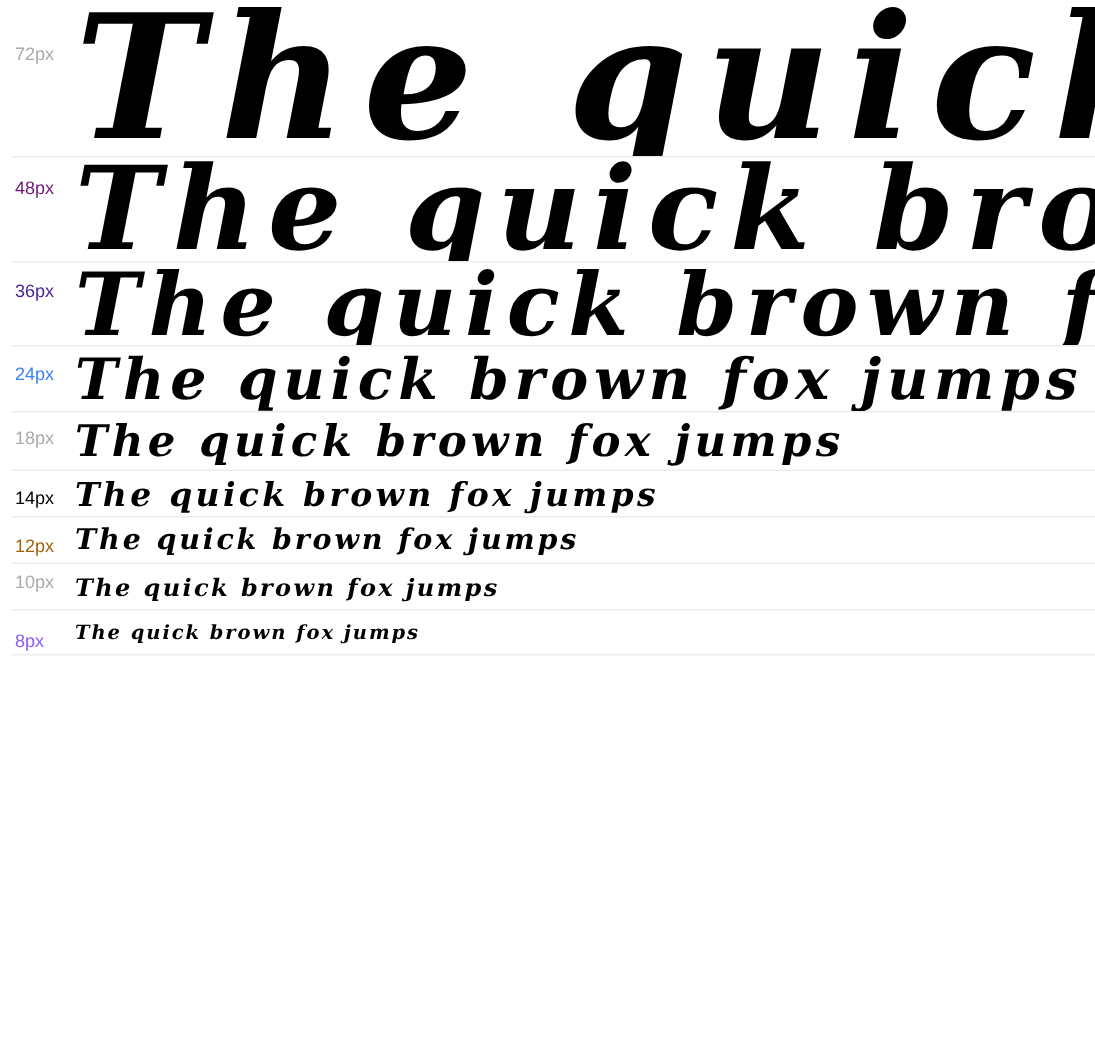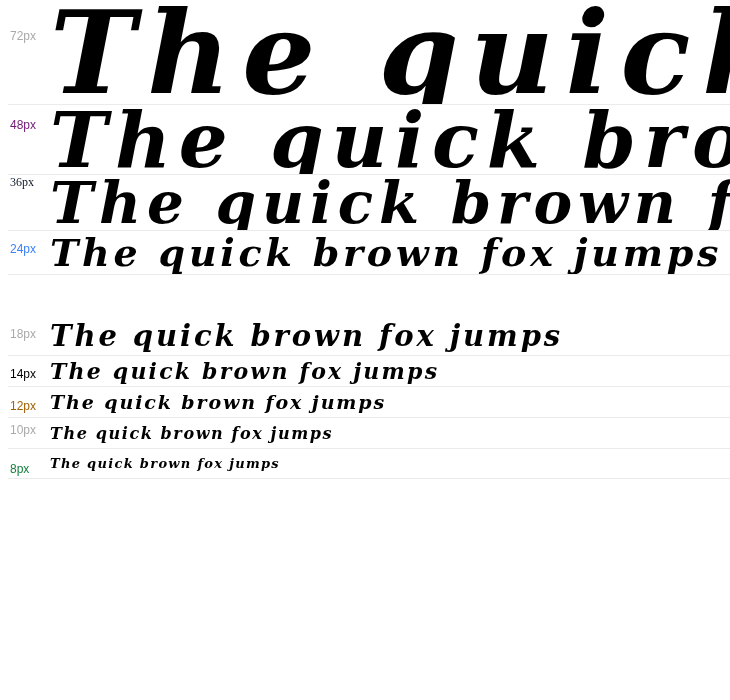--- a/index.html
+++ b/index.html
@@ -44,20 +44,20 @@
     letter-spacing: 0.1em;
     color: #000000;
   }
 </style>
 </head>
 <body>
 
 <div class="waterfall">
     <div class="wf-row" style="height: 105px; line-height: 105px; font-size: 115px; border-bottom-color: rgb(235, 235, 235);"><span class="size-label" style="top: 29px; color: rgb(170, 170, 170);">72px</span><span class="preview-text" style="color: rgb(0, 0, 0);">The quick brown fox jumps</span></div>
     <div class="wf-row" style="height: 70px; line-height: 70px; font-size: 77px; border-bottom-color: rgb(235, 235, 235);"><span class="size-label" style="top: 13px; color: #701a75;">48px</span><span class="preview-text" style="color: rgb(0, 0, 0);">The quick brown fox jumps</span></div>
-    <div class="wf-row" style="height: 56px; line-height: 56px; font-size: 58px; border-bottom-color: rgb(235, 235, 235);"><span class="size-label" style="top: 0; color: #0f172a; font-family: Liberation Serif, serif;">36px</span><span class="preview-text" style="color: rgb(0, 0, 0);">The quick brown fox jumps</span></div>
+    <div class="wf-row" style="height: 56px; line-height: 56px; font-size: 58px; border-bottom-color: rgb(235, 235, 235);"><span class="size-label" style="top: 12px; color: #4c1d95;">36px</span><span class="preview-text" style="color: rgb(0, 0, 0);">The quick brown fox jumps</span></div>
     <div class="wf-row" style="height: 44px; line-height: 44px; font-size: 38px; border-bottom-color: rgb(235, 235, 235);"><span class="size-label" style="top: 11px; color: #3b82f6;">24px</span><span class="preview-text" style="color: rgb(0, 0, 0);">The quick brown fox jumps</span></div>
-    <div class="wf-row" style="height: 39px; line-height: 39px; font-size: 29px; border-bottom-color: rgb(235, 235, 235); margin-top: 42px;"><span class="size-label" style="top: 10px; color: rgb(170, 170, 170);">18px</span><span class="preview-text" style="color: rgb(0, 0, 0);">The quick brown fox jumps</span></div>
+    <div class="wf-row" style="height: 39px; line-height: 39px; font-size: 29px; border-bottom-color: rgb(235, 235, 235);"><span class="size-label" style="top: 10px; color: rgb(170, 170, 170);">18px</span><span class="preview-text" style="color: rgb(0, 0, 0);">The quick brown fox jumps</span></div>
     <div class="wf-row" style="height: 31px; line-height: 31px; font-size: 22px; border-bottom-color: rgb(235, 235, 235);"><span class="size-label" style="top: 11px; color: #000000;">14px</span><span class="preview-text" style="color: rgb(0, 0, 0);">The quick brown fox jumps</span></div>
     <div class="wf-row" style="height: 31px; line-height: 31px; font-size: 19px; border-bottom-color: rgb(235, 235, 235);"><span class="size-label" style="top: 12px; color: #a16207;">12px</span><span class="preview-text" style="color: rgb(0, 0, 0);">The quick brown fox jumps</span></div>
     <div class="wf-row" style="height: 31px; line-height: 31px; font-size: 16px; border-bottom-color: rgb(235, 235, 235);"><span class="size-label" style="top: 5px; color: rgb(170, 170, 170);">10px</span><span class="preview-text" style="color: rgb(0, 0, 0);">The quick brown fox jumps</span></div>
-    <div class="wf-row" style="height: 30px; line-height: 30px; font-size: 13px; border-bottom-color: rgb(235, 235, 235);"><span class="size-label" style="top: 13px; color: #15803d;">8px</span><span class="preview-text" style="color: rgb(0, 0, 0);">The quick brown fox jumps</span></div>
+    <div class="wf-row" style="height: 30px; line-height: 30px; font-size: 13px; border-bottom-color: rgb(235, 235, 235);"><span class="size-label" style="top: 13px; color: #8b5cf6;">8px</span><span class="preview-text" style="color: rgb(0, 0, 0);">The quick brown fox jumps</span></div>
   </div>
 
 </body></html>

